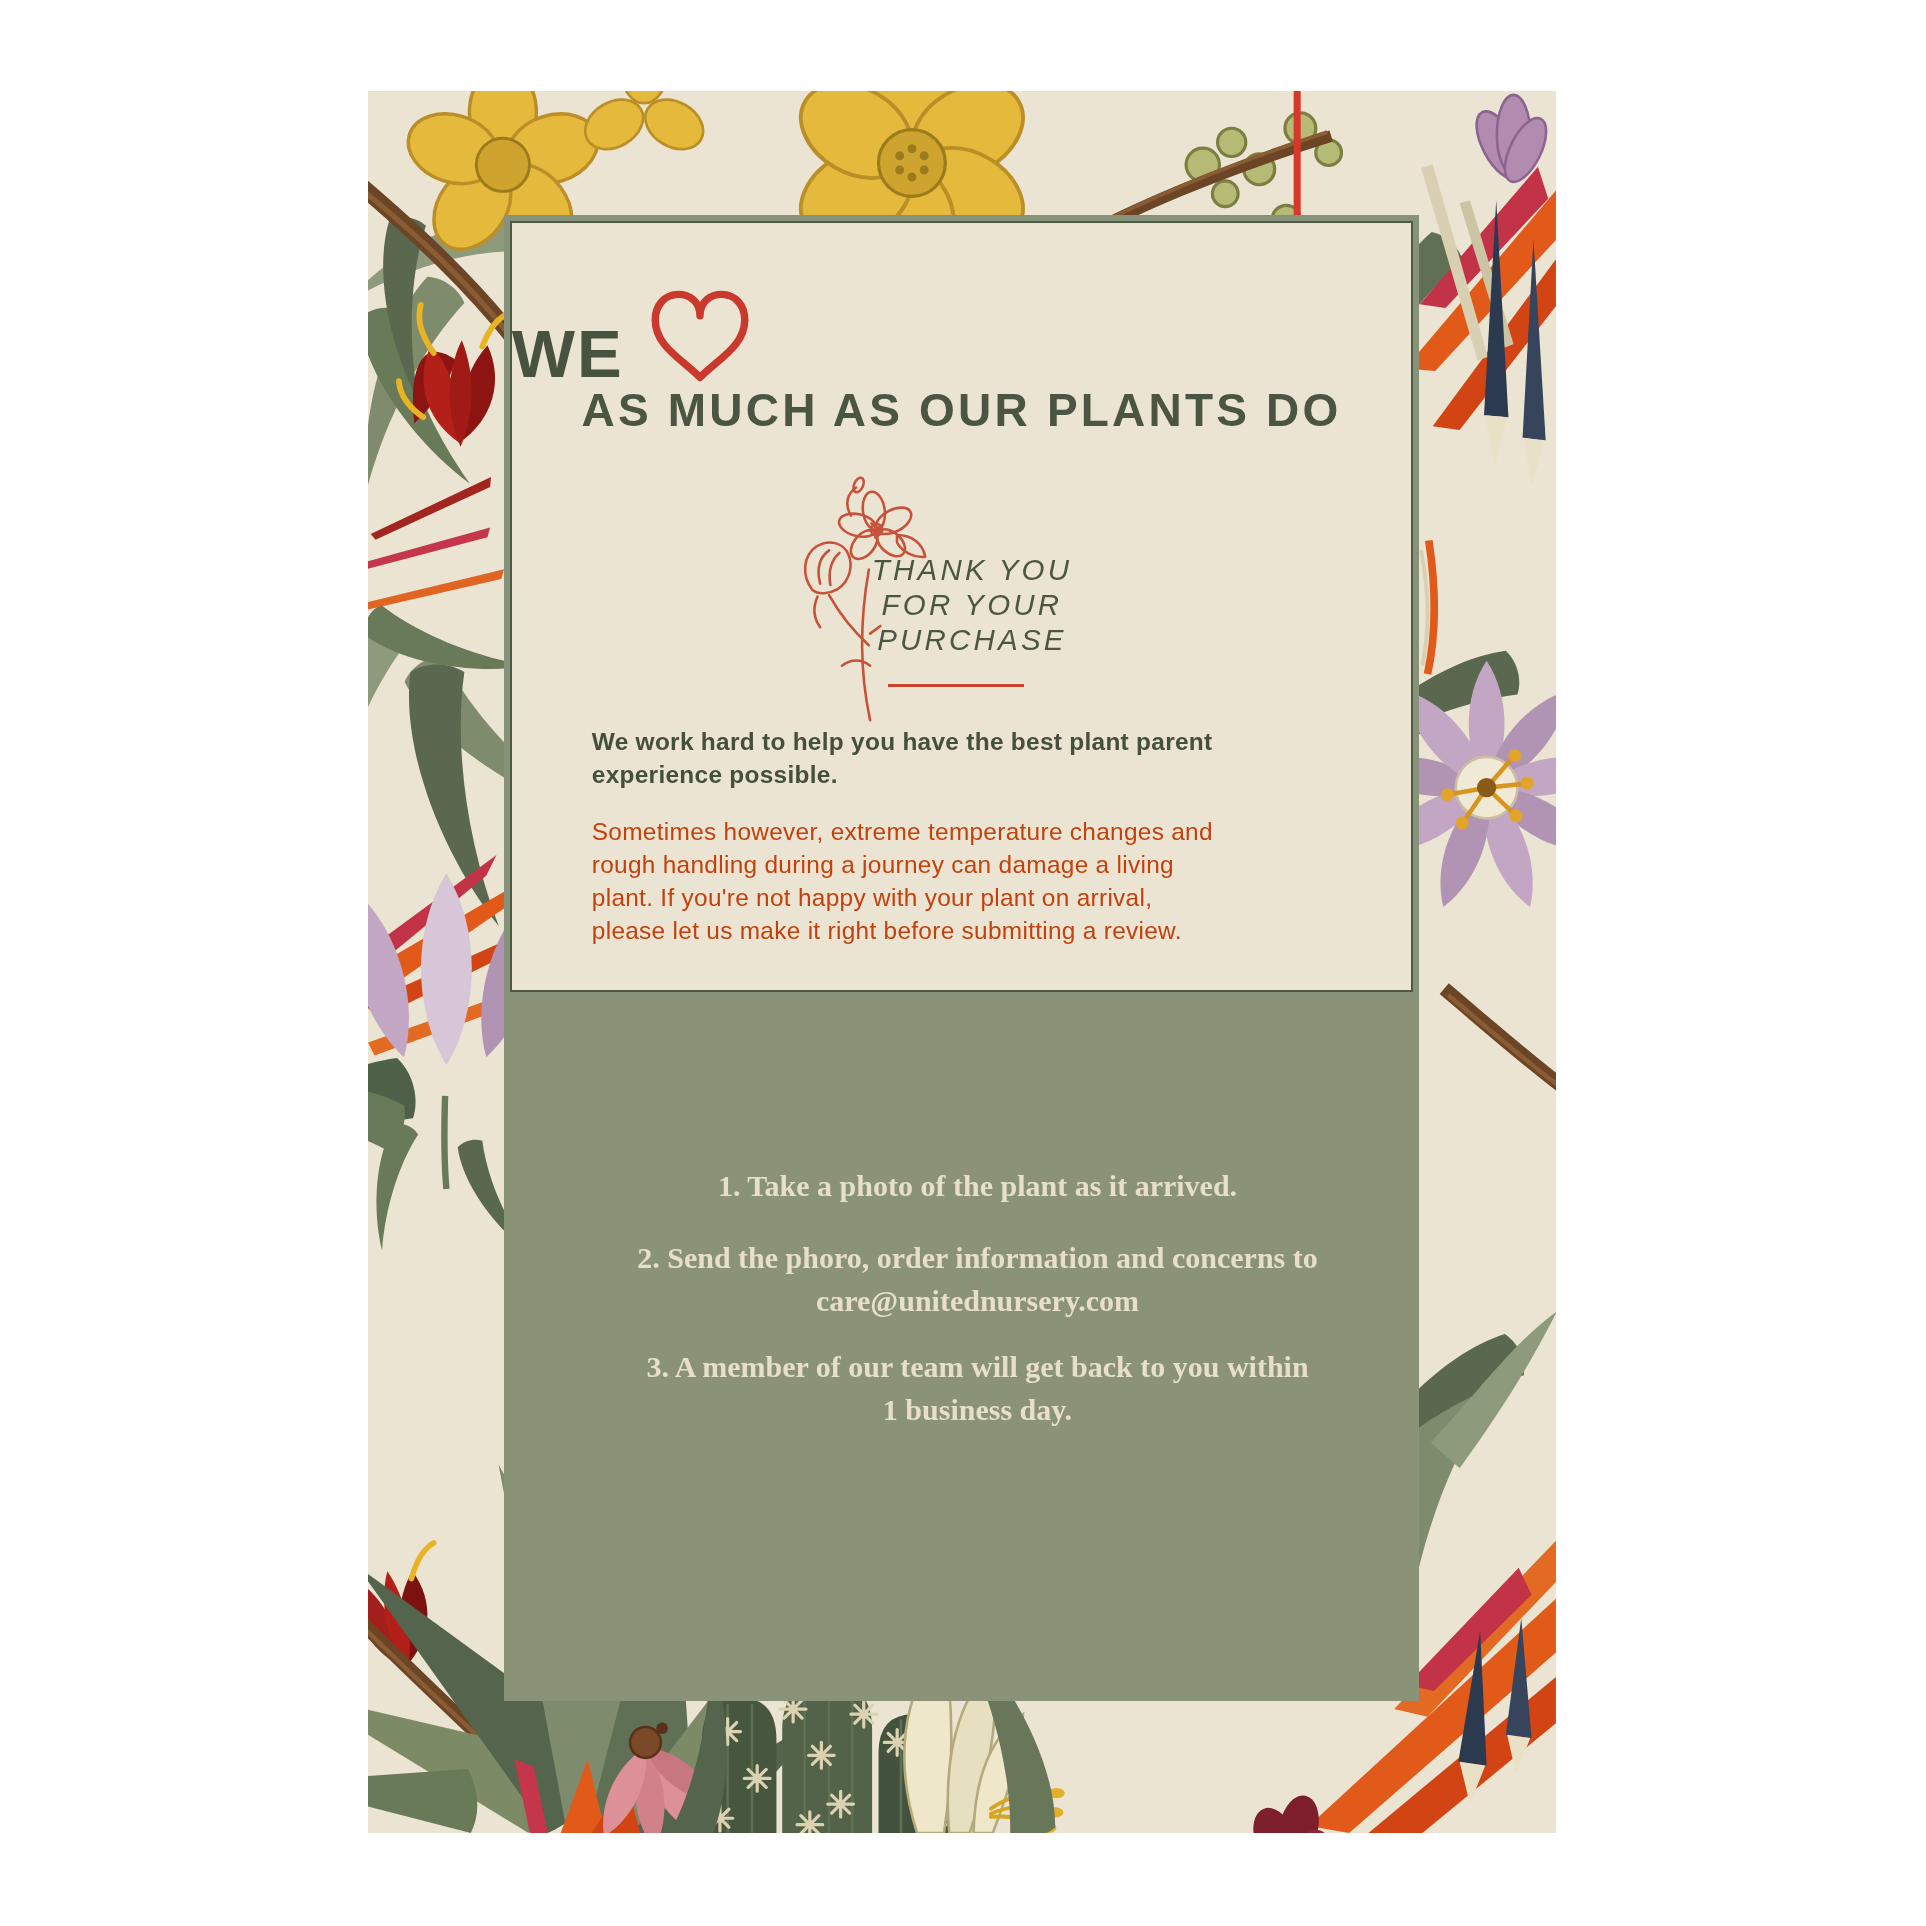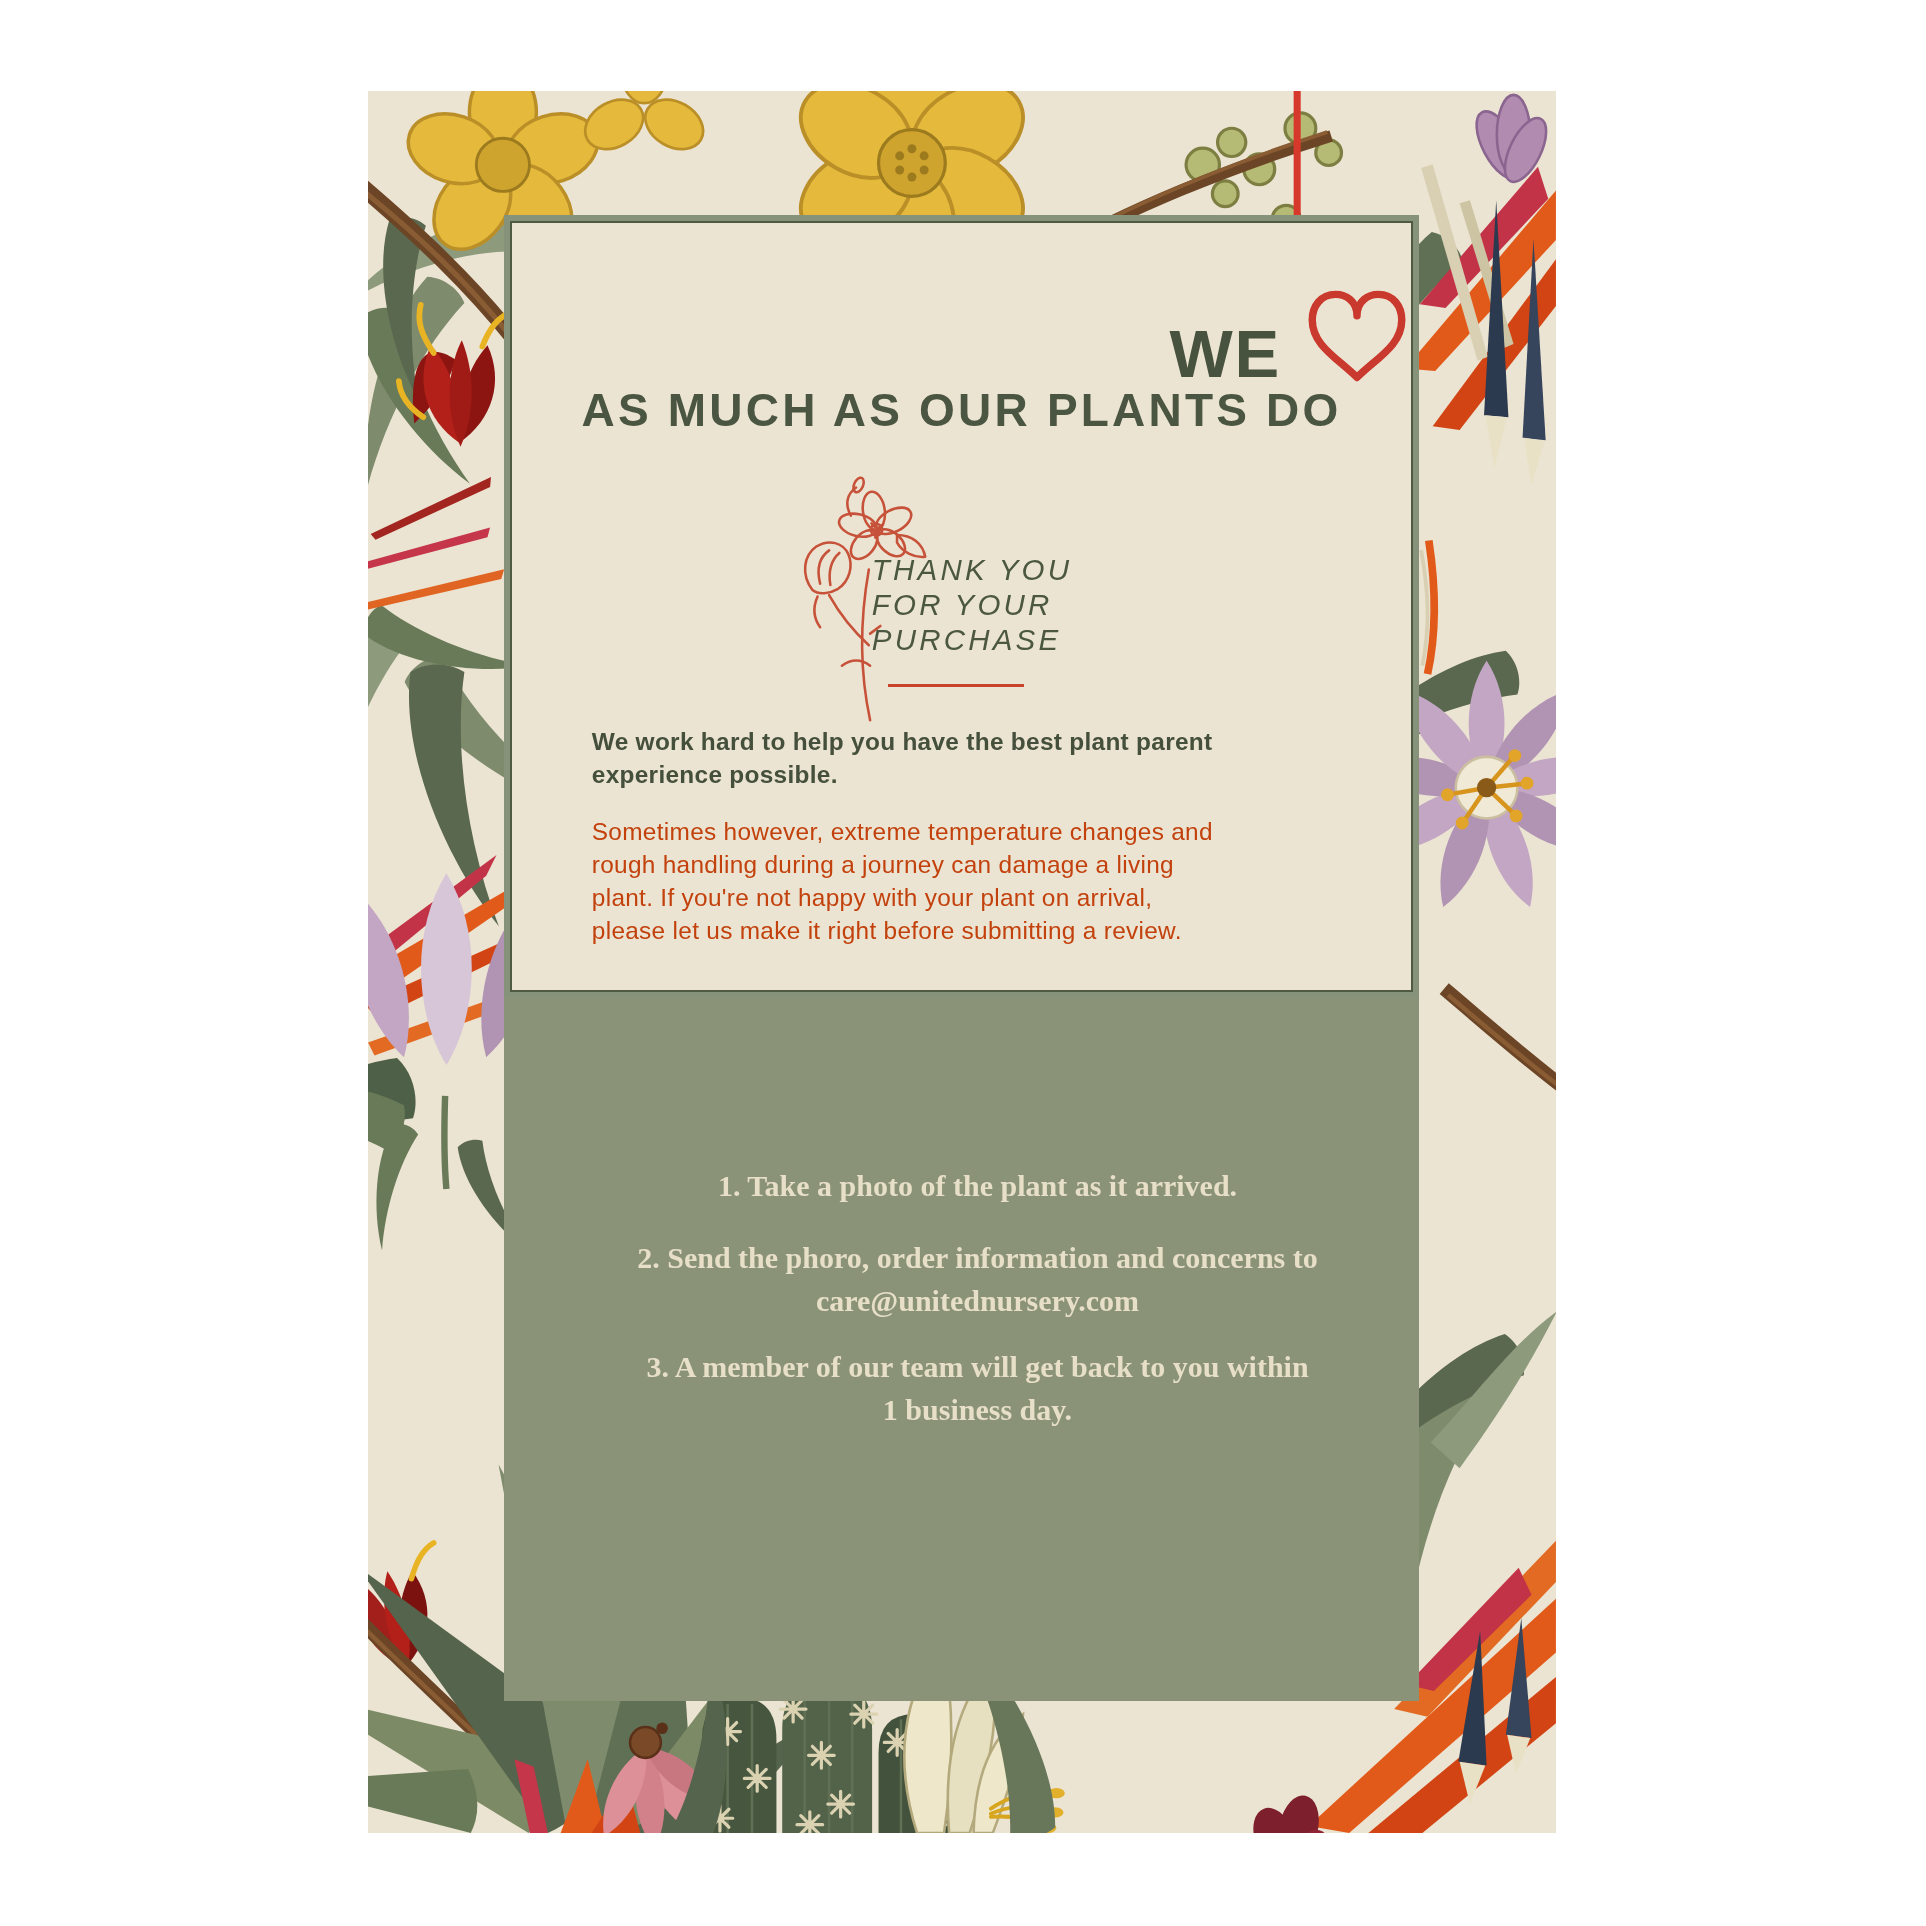--- a/index.html
+++ b/index.html
@@ -10,31 +10,31 @@
             background:#ece4d2; overflow:hidden; }
   .floral-svg { position:absolute; left:0; top:0; width:1188px; height:1742px; display:block; }
 
   
   .card { position:absolute; left:136px; top:124px; width:915px; height:783px;
           background:#87927a; padding:5.8px; }
   .card-inner { position:relative; width:100%; height:100%; border:2.6px solid #4e5a41;
                 background:#ece4d2; }
 
   .headline-row { position:absolute; left:0; top:65px; width:100%;
-                  display:flex; justify-content:flex-end; align-items:flex-end; gap:22px; }
+                  display:flex; justify-content:flex-start; align-items:flex-end; gap:22px; }
   .headline-word { font-size:67px; font-weight:700; color:#47533e; letter-spacing:1.9px; line-height:1; }
   .heart { width:108px; height:98px; display:block; margin-bottom:1.3px; }
 
   .subheadline { position:absolute; left:0; top:164px; width:100%; text-align:center;
                  font-size:46px; font-weight:700; color:#4a5642; letter-spacing:3.2px; line-height:1; }
 
   .flower-sketch { position:absolute; left:262px; top:250px; width:157px; height:254px; }
 
   .thanks { position:absolute; left:360px; top:329px; font-size:29.5px; font-style:italic;
-            color:#4b5741; letter-spacing:3.2px; line-height:35px; white-space:pre-line; }
+            color:#4b5741; letter-spacing:3.2px; line-height:35px; white-space:pre-line;text-align:center; }
   .thanks-underline { position:absolute; left:376px; top:461px; width:136px; height:3.2px; background:#c8432c; }
 
   .intro-bold { position:absolute; left:80px; top:502px; font-size:24.4px; font-weight:700;
                 color:#44503c; line-height:33px; white-space:pre-line; letter-spacing:0.3px; }
   .intro-body { position:absolute; left:80px; top:592px; font-size:24.4px; font-weight:400;
                 color:#c2410c; line-height:33px; white-space:pre-line; letter-spacing:0.3px; }
 
   
   .panel { position:absolute; left:136px; top:907px; width:915px; height:703px; background:#8a9378; }
   .panel-heading { position:absolute; left:0; top:19px; width:100%; text-align:center;

